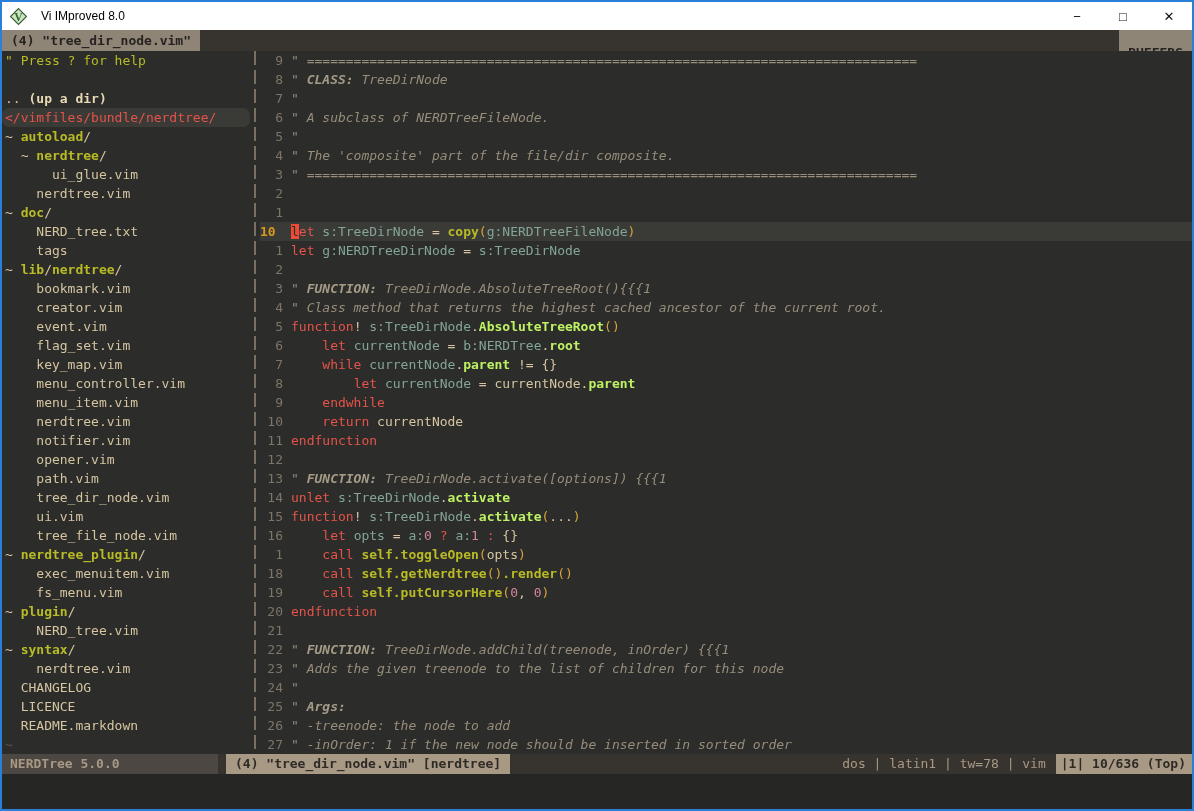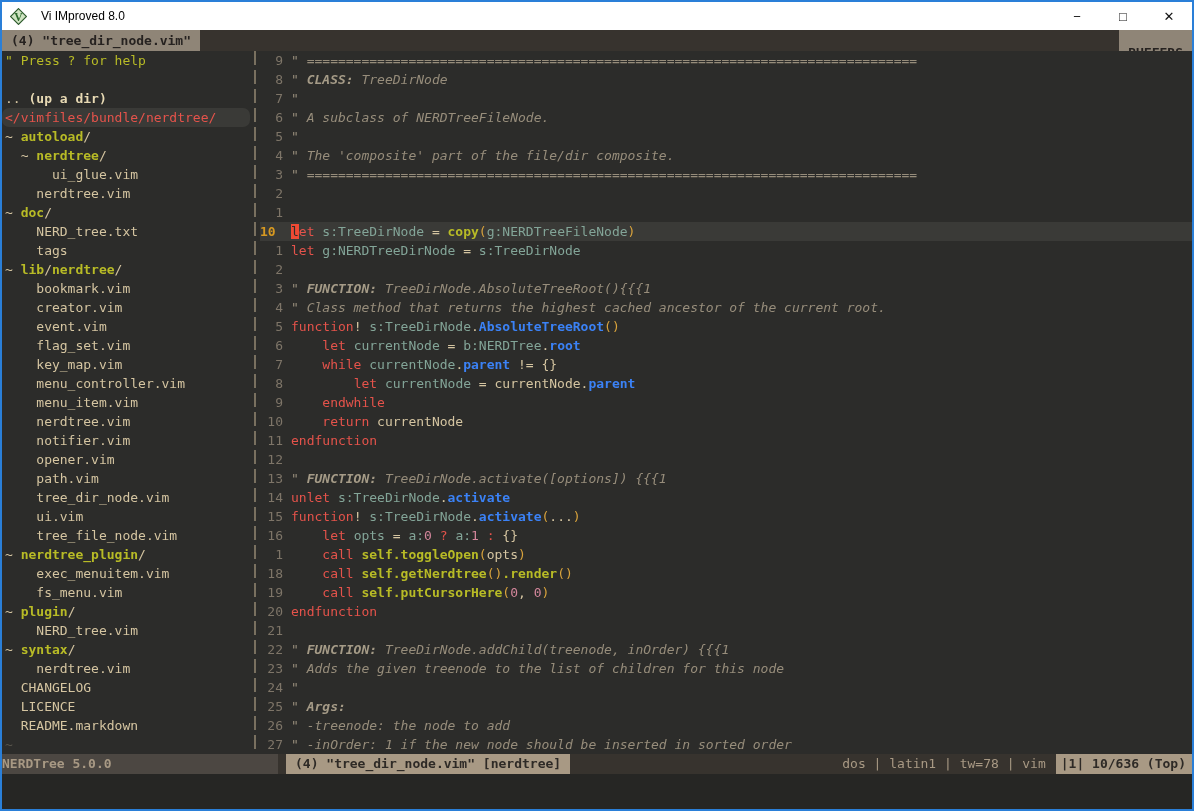--- a/index.html
+++ b/index.html
@@ -47,40 +47,40 @@
   .lnum {
     flex:0 0 23px; text-align:right; padding-right:0; color:#7e7568;
     user-select:none;
   }
   .lnum-sp { flex:0 0 8px; }
   .row.cur .lnum { text-align:left; color:#d79921; font-weight:bold; }
   .code { white-space:pre; }
   
   .tok-text   { color:#d5c5a1; }
   .tok-bold   { color:#e8dab4; font-weight:bold; }
-  .tok-member { color:#3b82f6; font-weight:bold; }
+  .tok-member { color:#bef264; font-weight:bold; }
   .tok-comment{ color:#978d7b; font-style:italic; }
   .tok-comment-bold { color:#a59b87; font-style:italic; font-weight:bold;text-align:center; }
   .tok-keyword{ color:#e5534b; }
   .tok-ident  { color:#83a598; }
   .tok-func   { color:#b8bb26; font-weight:bold; }
   .tok-paren  { color:#d9a33c; }
   .tok-number { color:#d3869b; }
   .tok-cursor { background:#ef4a34; color:#2c2c2a; }
   .tok-help   { color:#b8bb26; }
   .tok-dir    { color:#b8bb26; font-weight:bold; }
   .tok-root   { color:#e5534b; }
   .tok-tilde  { color:#57534a; }
   
   .statusline {
     height:20px; flex:0 0 auto; display:flex; align-items:stretch;
     font-size:13px; font-weight:bold; line-height:20px; background:#37332e;
     white-space:pre;
   }
-  .st-left { width:276px; background:#4c4742; color:#a89984; padding-left:0; }
+  .st-left { width:216px; background:#4c4742; color:#a89984; padding-left:8px; }
   .st-gap { width:8px; background:#37332e; }
   .st-file { background:#a89984; color:#2e2a26; padding:0 9px; }
   .st-mid { flex:1; }
   .st-info { color:#a89984; padding-right:10px; font-weight:normal; }
   .st-pos { background:#a89984; color:#2e2a26; padding:0 6px 0 5px; }
   
   .cmdline { height:35px; background:#262624; flex:1; }
 </style>
 </head>
 <body>

